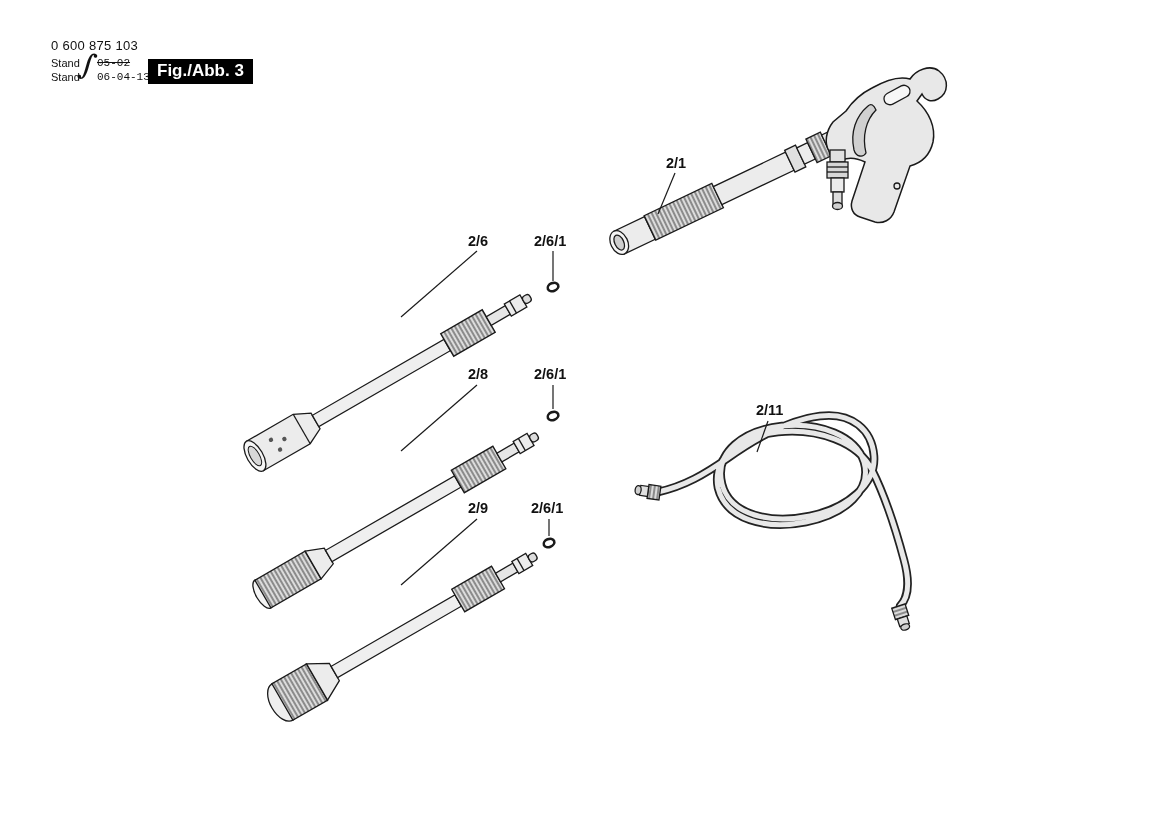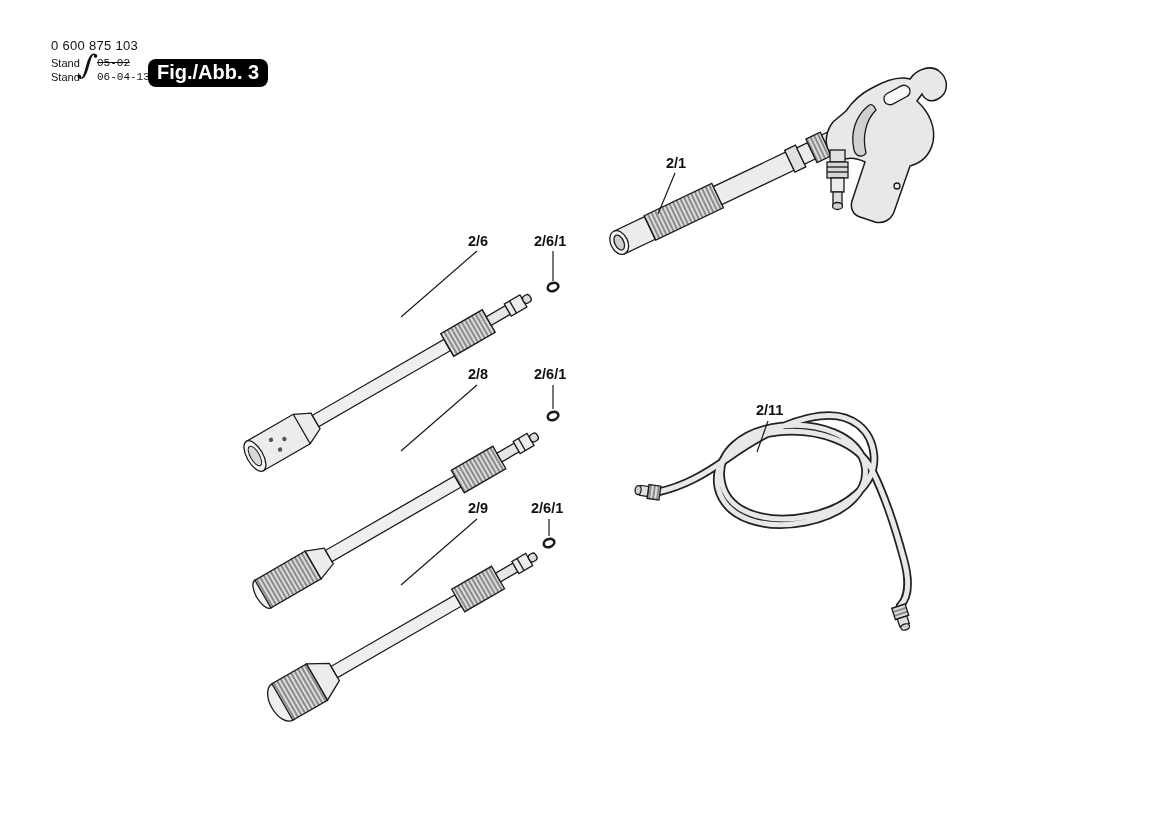--- a/index.html
+++ b/index.html
@@ -18,23 +18,22 @@
   .rev-value{padding-left:12px;font-family:Liberation Mono, monospace;}
   .struck{text-decoration:line-through;}
   .rev-brace{
     position:absolute;left:29px;top:-6px;
     font-size:30px;font-family:"DejaVu Serif",serif;
     transform:rotate(14deg);line-height:30px;
   }
   .fig-badge{
     position:absolute;left:148px;top:59px;
     background:#000;color:#fff;
-    font-weight:bold;font-size:20px;
+    font-weight:bold;font-size:17px;
     padding:2px 9px 3px 9px;
-    border-radius:8px;
   }
   .doc-footer{position:absolute;left:51px;top:722px;}
   .footer-line{font-size:11.5px;line-height:16.5px;}
   svg.diagram{position:absolute;left:0;top:0;}
   svg text{font-family:"Liberation Sans",sans-serif;font-weight:bold;font-size:14.5px;fill:#111;stroke:none;}
 </style>
 </head>
 <body>
 
 <div class="page">

